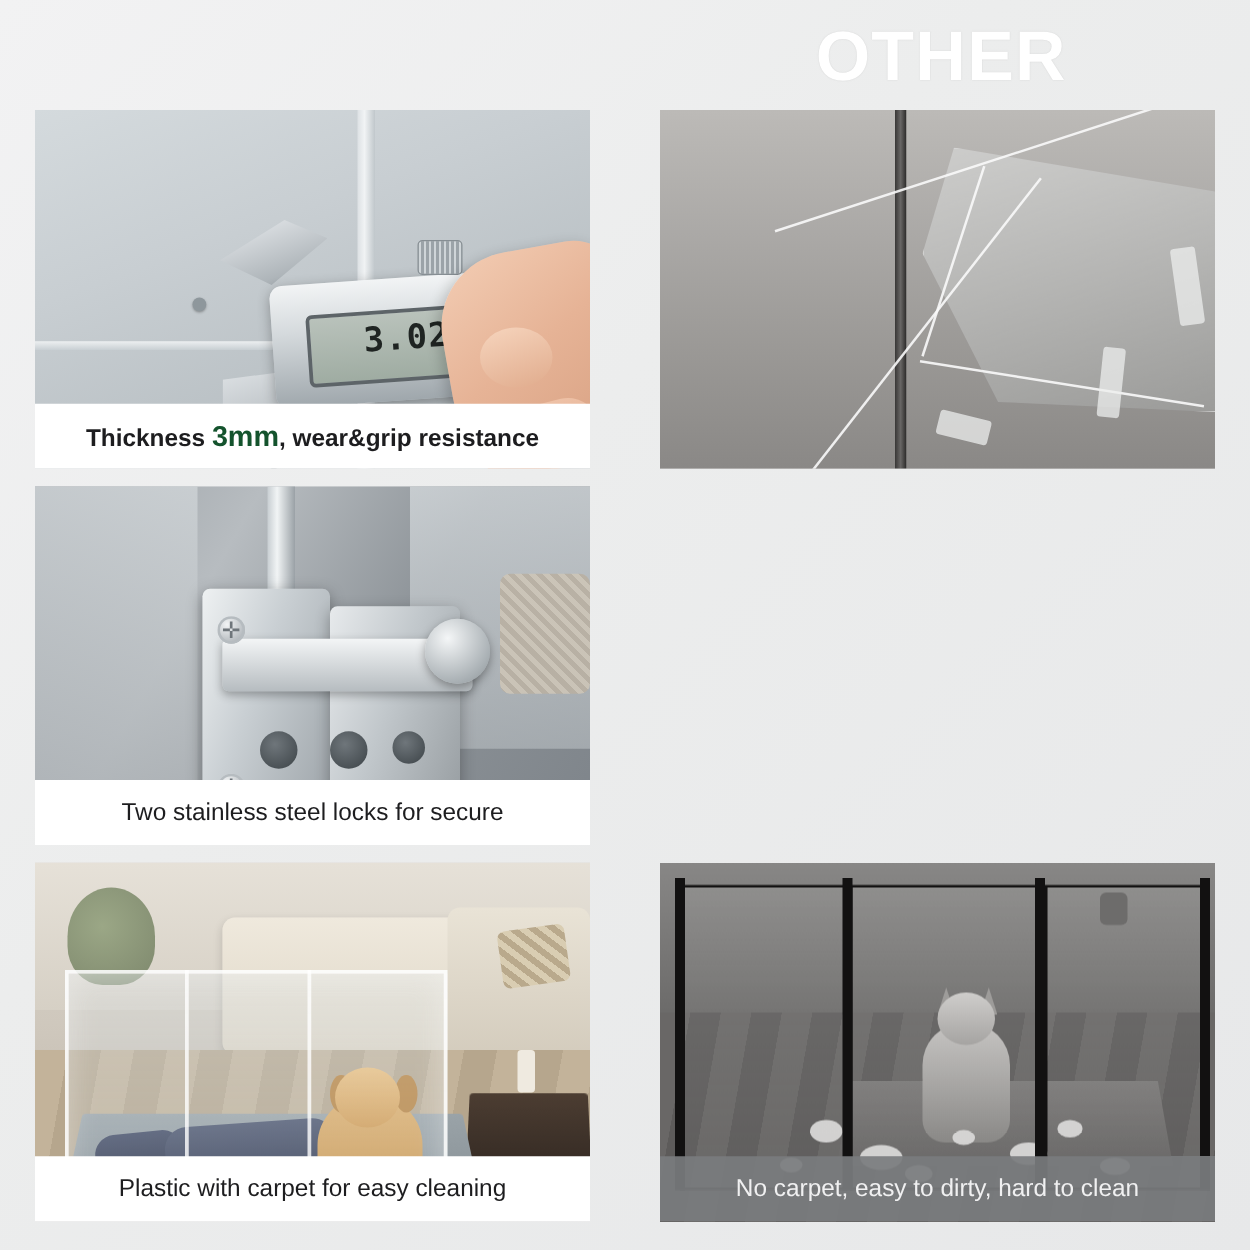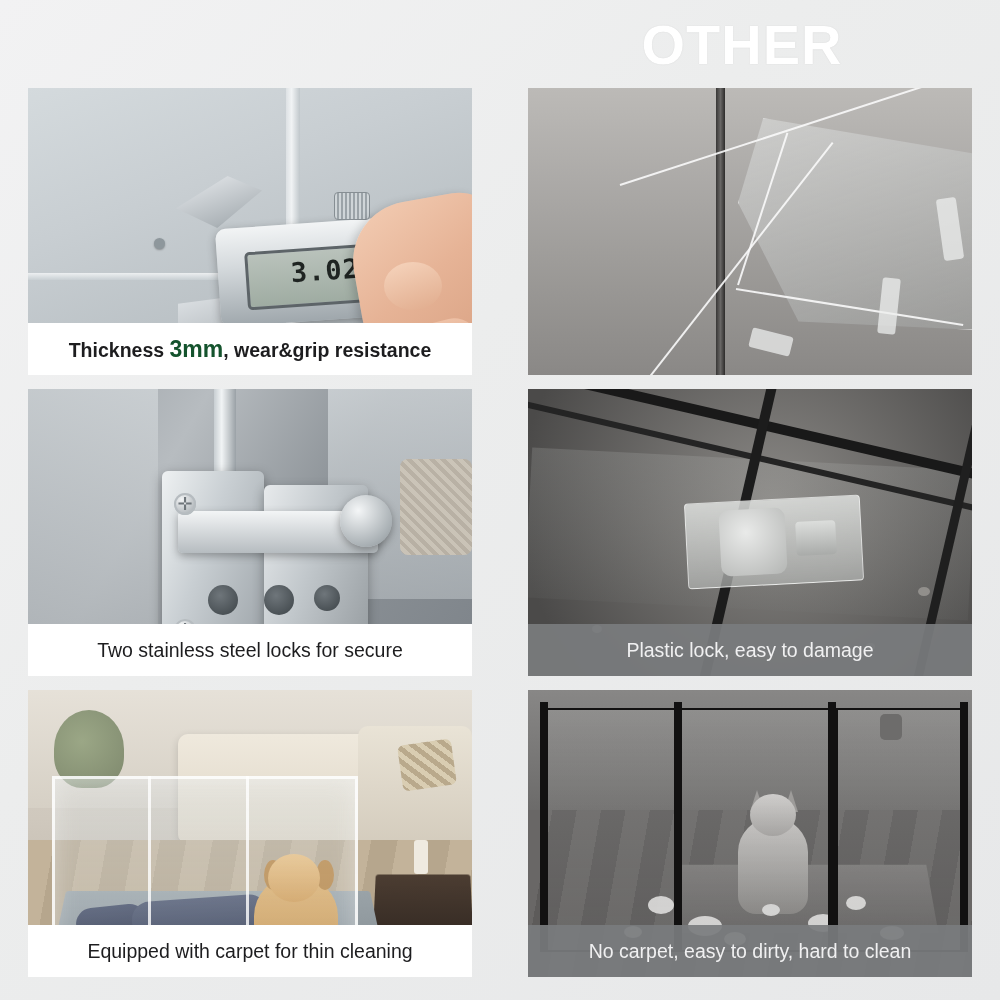--- a/index.html
+++ b/index.html
@@ -37,21 +37,21 @@
     letter-spacing: 1px;
     line-height: 70px;
   }
   .hdr-our {
     left: 28px;
     width: 444px;
     text-align: center;
     color: #333436;
   }
   .hdr-other {
-    left: 520px;
+    left: 531px;
     width: 444px;
     text-align: center;
     color: #ffffff;
     text-shadow: 0 0 1px rgba(180,180,180,0.6);
   }
 
   
   .grid {
     position: absolute;
     top: 88px;
@@ -443,58 +443,41 @@
           <div class="abs bedroll"></div>
           <div class="abs dog-body"></div>
           <div class="abs dog-ear de1"></div>
           <div class="abs dog-ear de2"></div>
           <div class="abs dog-head"></div>
           <div class="abs bowl"></div>
           <div class="abs cage"></div>
           <div class="abs cagebar cb1"></div>
           <div class="abs cagebar cb2"></div>
         </div>
-        <div class="caption cap-left">Equipped with carpet for thin cleaning</div>
+        <div class="caption cap-left">Plastic with carpet for easy cleaning</div>
       </div>
     </div>
 
     <div class="col col-right">
 
       <div class="cell r0">
         <div class="photo p-oth1">
           <div class="abs bgwall"></div>
           <div class="abs rod"></div>
           <div class="abs shard-a"></div>
           <div class="abs crack c1"></div>
           <div class="abs crack c2"></div>
           <div class="abs crack c3"></div>
           <div class="abs crack c4"></div>
           <div class="abs chip ch1"></div>
           <div class="abs chip ch2"></div>
           <div class="abs chip ch3"></div>
         </div>
       </div>
 
-      <div class="cell r1">
-        <div class="photo p-oth2">
-          <div class="abs ground"></div>
-          <div class="abs glass"></div>
-          <div class="abs frame"></div>
-          <div class="abs frame2"></div>
-          <div class="abs vpost"></div>
-          <div class="abs vpost2"></div>
-          <div class="abs latch"></div>
-          <div class="abs latch-disc"></div>
-          <div class="abs latch-tab"></div>
-          <div class="abs pebble pb1"></div>
-          <div class="abs pebble pb2"></div>
-          <div class="abs pebble pb3"></div>
-        </div>
-        <div class="caption cap-right">Plastic lock, easy to damage</div>
-      </div>
 
       <div class="cell r2">
         <div class="photo p-oth3">
           <div class="abs wall"></div>
           <div class="abs floor"></div>
           <div class="abs mat"></div>
           <div class="abs dog-body"></div>
           <div class="abs ear e1"></div>
           <div class="abs ear e2"></div>
           <div class="abs dog-head"></div>

